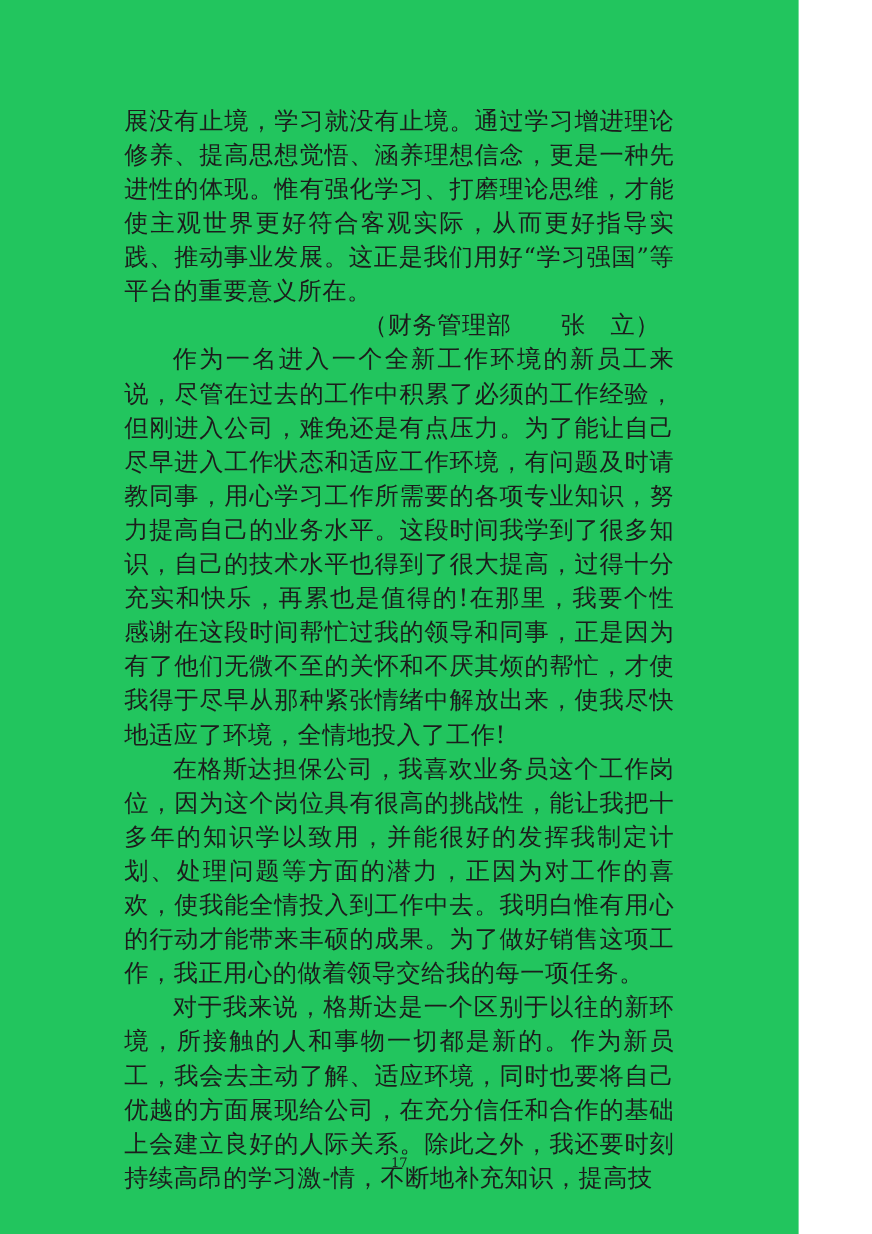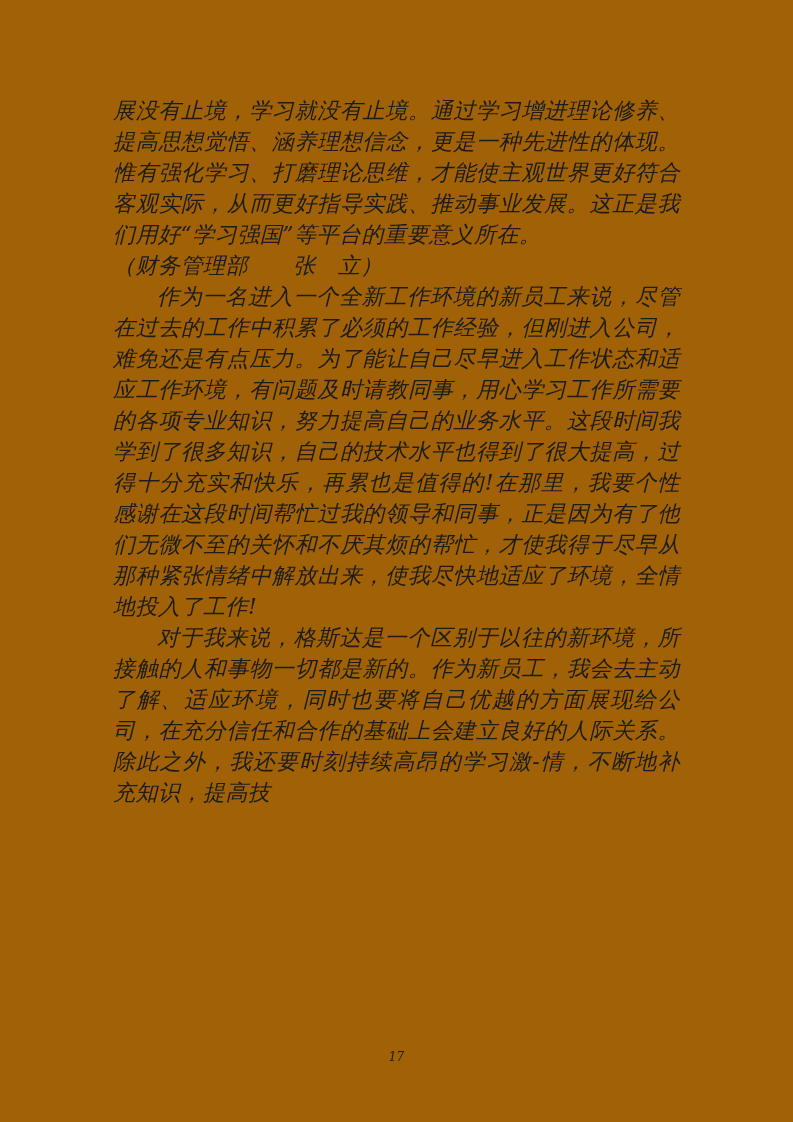--- a/index.html
+++ b/index.html
@@ -2,27 +2,26 @@
 <html><head>
 <meta charset="utf-8">
 <style>
   html, body {
     margin: 0;
     padding: 0;
     background: #ffffff;
   }
   .page {
     position: relative;
-    width: 793px;
+    width: 726px;
     height: 1122px;
-    background: #a16207;
+    background: #22c55e;
     overflow: hidden;
     font-family: "DejaVu Serif", "Liberation Serif", serif;
     color: #1c1c1c;
-    font-style: italic;
   }
   .content {
     position: absolute;
     left: 113px;
     right: 113px;
     top: 95px;
   }
   .body-text {
     font-size: 22px;
     line-height: 31px;
@@ -33,21 +32,21 @@
   }
   .body-text.no-indent {
     text-indent: 0;
   }
   .body-text.indent {
     text-indent: 2em;
   }
   .signature {
     font-size: 22px;
     line-height: 31px;
-    text-align: left;
+    text-align: right;
     margin: 0;
     padding-right: 13px;
     color: #1c1c1c;
     letter-spacing: 0.5px;
   }
   .heading {
     font-family: "DejaVu Sans", "Liberation Sans", sans-serif;
     font-weight: 700;
     font-size: 26px;
     line-height: 34px;
@@ -67,16 +66,17 @@
   }
 </style>
 </head>
 <body>
 
 <div class="page">
   <div class="content">
     <p class="body-text no-indent">展没有止境，学习就没有止境。通过学习增进理论修养、提高思想觉悟、涵养理想信念，更是一种先进性的体现。惟有强化学习、打磨理论思维，才能使主观世界更好符合客观实际，从而更好指导实践、推动事业发展。这正是我们用好“学习强国”等平台的重要意义所在。</p>
     <p class="signature">（财务管理部　　张　立）</p>
     <p class="body-text indent">作为一名进入一个全新工作环境的新员工来说，尽管在过去的工作中积累了必须的工作经验，但刚进入公司，难免还是有点压力。为了能让自己尽早进入工作状态和适应工作环境，有问题及时请教同事，用心学习工作所需要的各项专业知识，努力提高自己的业务水平。这段时间我学到了很多知识，自己的技术水平也得到了很大提高，过得十分充实和快乐，再累也是值得的!在那里，我要个性感谢在这段时间帮忙过我的领导和同事，正是因为有了他们无微不至的关怀和不厌其烦的帮忙，才使我得于尽早从那种紧张情绪中解放出来，使我尽快地适应了环境，全情地投入了工作!</p>
+    <p class="body-text indent">在格斯达担保公司，我喜欢业务员这个工作岗位，因为这个岗位具有很高的挑战性，能让我把十多年的知识学以致用，并能很好的发挥我制定计划、处理问题等方面的潜力，正因为对工作的喜欢，使我能全情投入到工作中去。我明白惟有用心的行动才能带来丰硕的成果。为了做好销售这项工作，我正用心的做着领导交给我的每一项任务。</p>
     <p class="body-text indent">对于我来说，格斯达是一个区别于以往的新环境，所接触的人和事物一切都是新的。作为新员工，我会去主动了解、适应环境，同时也要将自己优越的方面展现给公司，在充分信任和合作的基础上会建立良好的人际关系。除此之外，我还要时刻持续高昂的学习激-情，不断地补充知识，提高技</p>
   </div>
   <div class="page-number">17</div>
 </div>
 
 </body></html>

